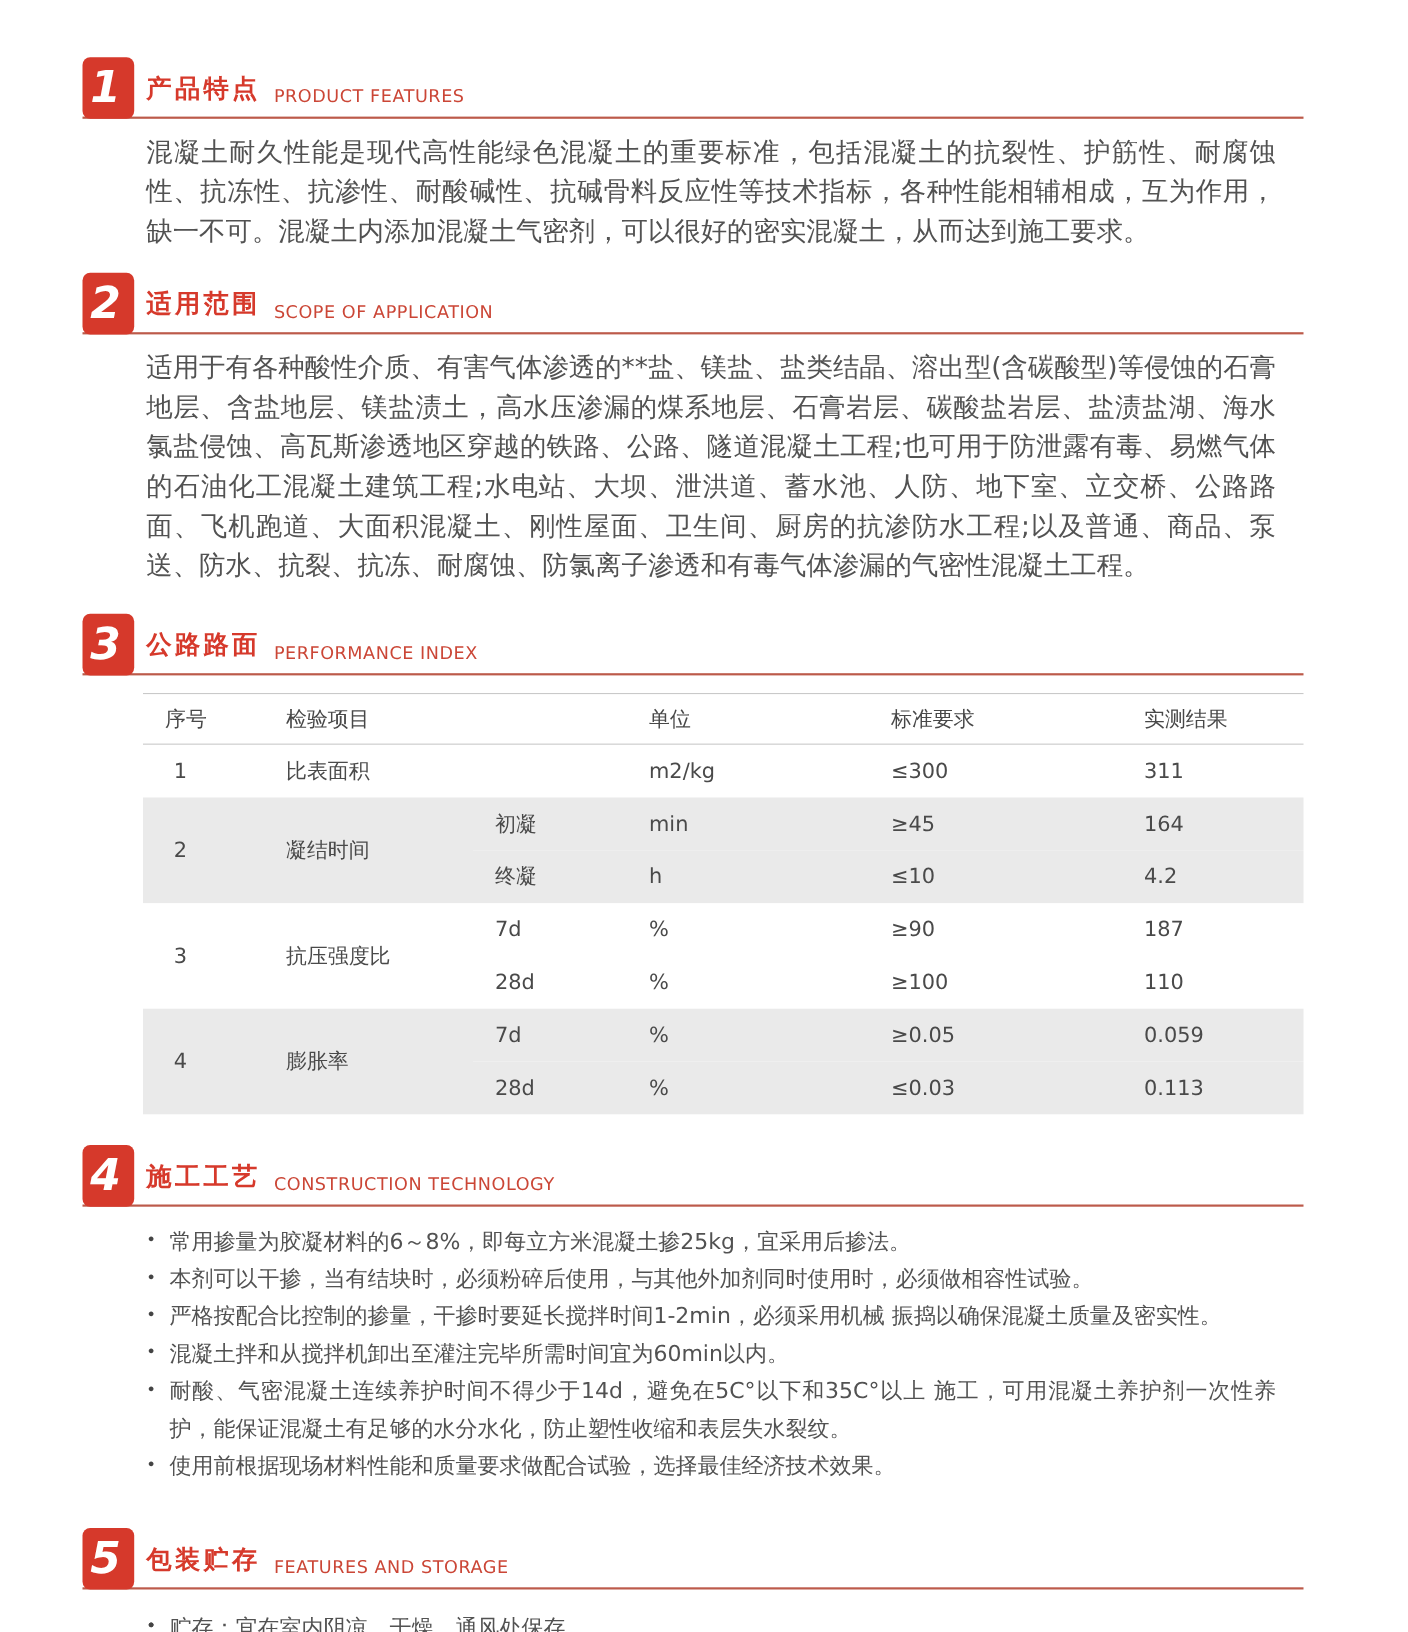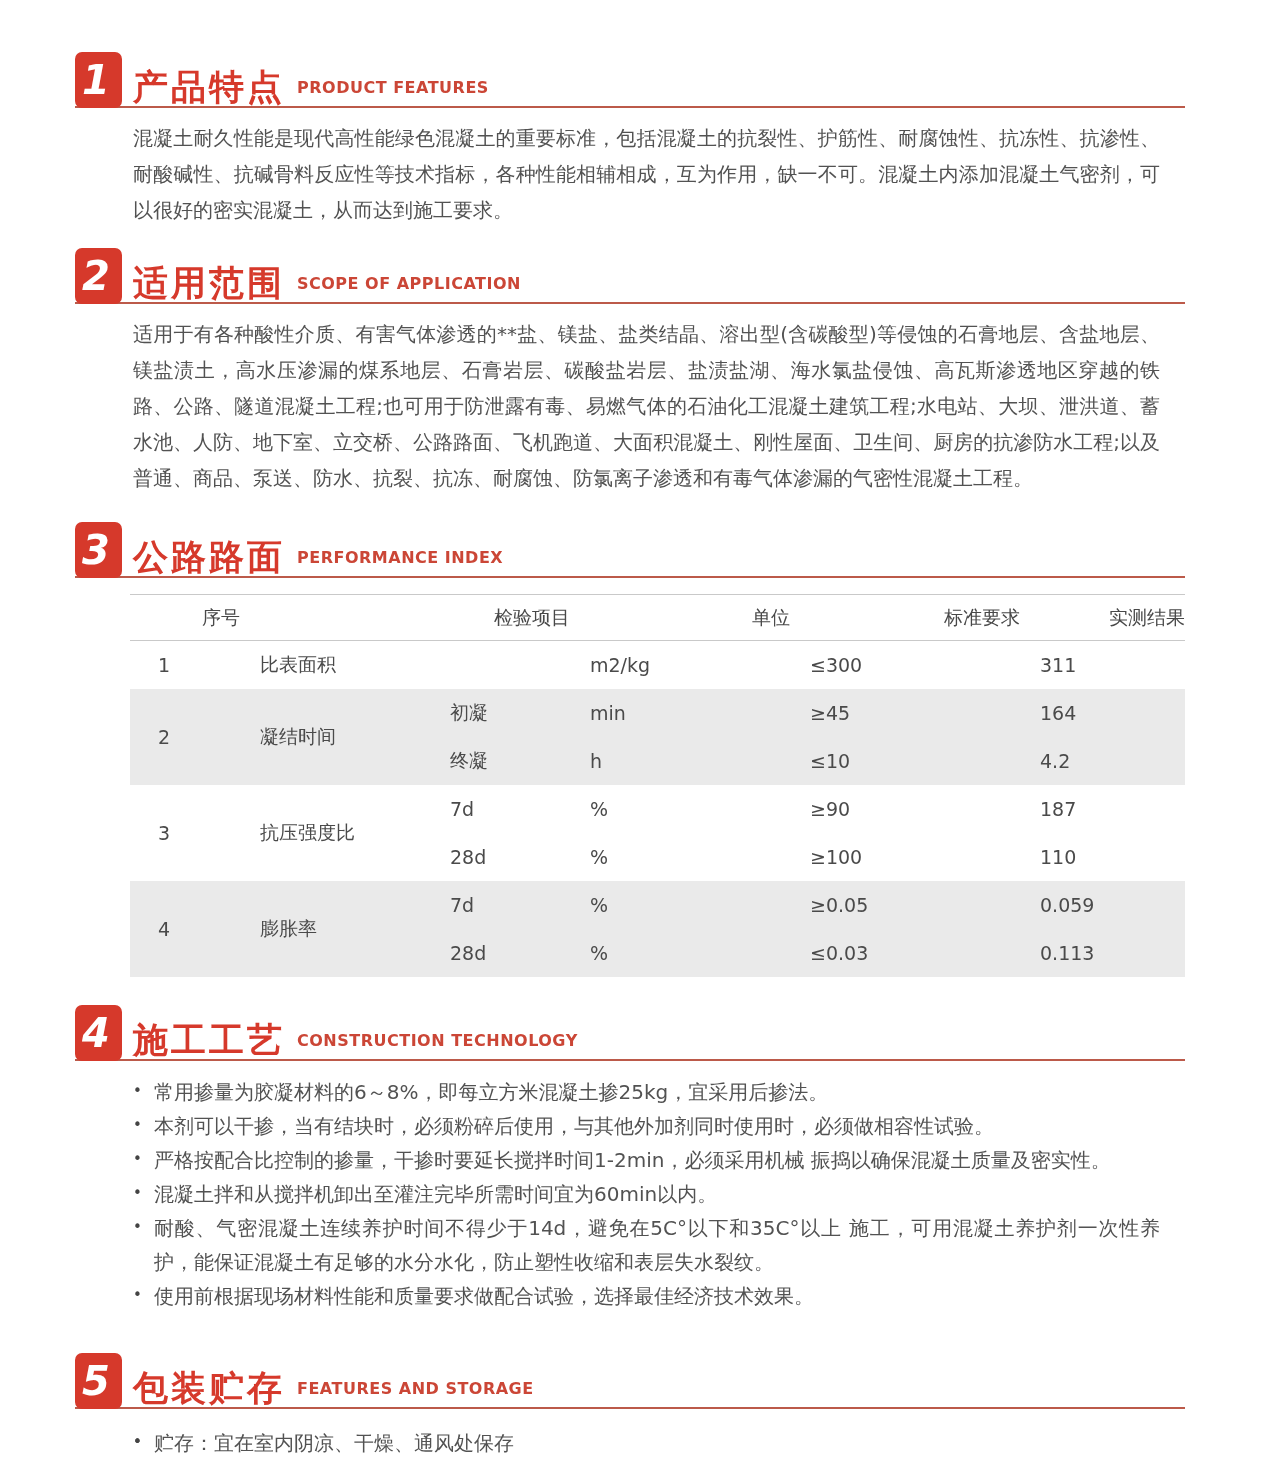--- a/index.html
+++ b/index.html
@@ -7,37 +7,37 @@
               font-family:"DejaVu Sans","Liberation Sans",sans-serif; color:#4f4f4f; }
   .page { width:1280px; height:1484px; padding:50px 95px 0 75px; background:#fff; }
 
   
   .sec-head { position:relative; padding-left:58px; border-bottom:2px solid #bc5a4a;
               display:flex; align-items:flex-end; height:58px; }
   .badge { position:absolute; left:0; bottom:-2px; width:47px; height:56px;
            background:#d6392b; border-radius:7px; color:#ffffff;
            font-size:40px; font-weight:bold; font-style:italic;
            display:flex; align-items:center; justify-content:center; padding-right:5px; }
-  .sec-title { font-size:35px; font-weight:bold; color:#d6392b; letter-spacing:3px;
-               line-height:1; padding-bottom:1px; }
-  .sec-sub { font-size:16px; font-weight:bold; color:#cb4636; margin-left:12px;
+  .sec-title { font-size:23px; font-weight:bold; color:#d6392b; letter-spacing:3px;
+               line-height:1; padding-bottom:13px; }
+  .sec-sub { font-size:16px; font-weight:normal; color:#cb4636; margin-left:12px;
              padding-bottom:9px; letter-spacing:.5px; white-space:nowrap; }
 
   
-  .para { margin:12px 25px 0 58px; font-size:20px; line-height:36px;
+  .para { margin:12px 25px 0 58px; font-size:24px; line-height:36px;
           text-align:justify; color:#525252; }
   .sec2 { margin-top:18px; }
   .sec3 { margin-top:24px; }
   .sec4 { margin-top:26px; }
   .sec5 { margin-top:38px; }
 
   
   table.perf { margin:16px 0 0 55px; width:1055px; border-collapse:collapse;
                border-top:1px solid #c9c9c9; font-size:19px; color:#4a4a4a; }
-  table.perf th { font-weight:normal; text-align:right; padding-left:20px; height:46px;
+  table.perf th { font-weight:normal; text-align:left; padding-left:20px; height:46px;
                   border-bottom:1px solid #c9c9c9; color:#484848; }
   table.perf td { text-align:left; padding-left:20px; height:48px; vertical-align:middle; }
   table.perf td.no { padding-left:28px; }
   tr.shade td { background:#eaeaea; }
 
   
   ul.blist { list-style:none; margin:14px 25px 0 55px; }
   ul.blist li { position:relative; padding-left:24px; font-size:20px;
                 line-height:34px; text-align:justify; color:#525252; }
   ul.blist .blt { position:absolute; left:3px; top:-1px; font-size:15px; color:#444; }

